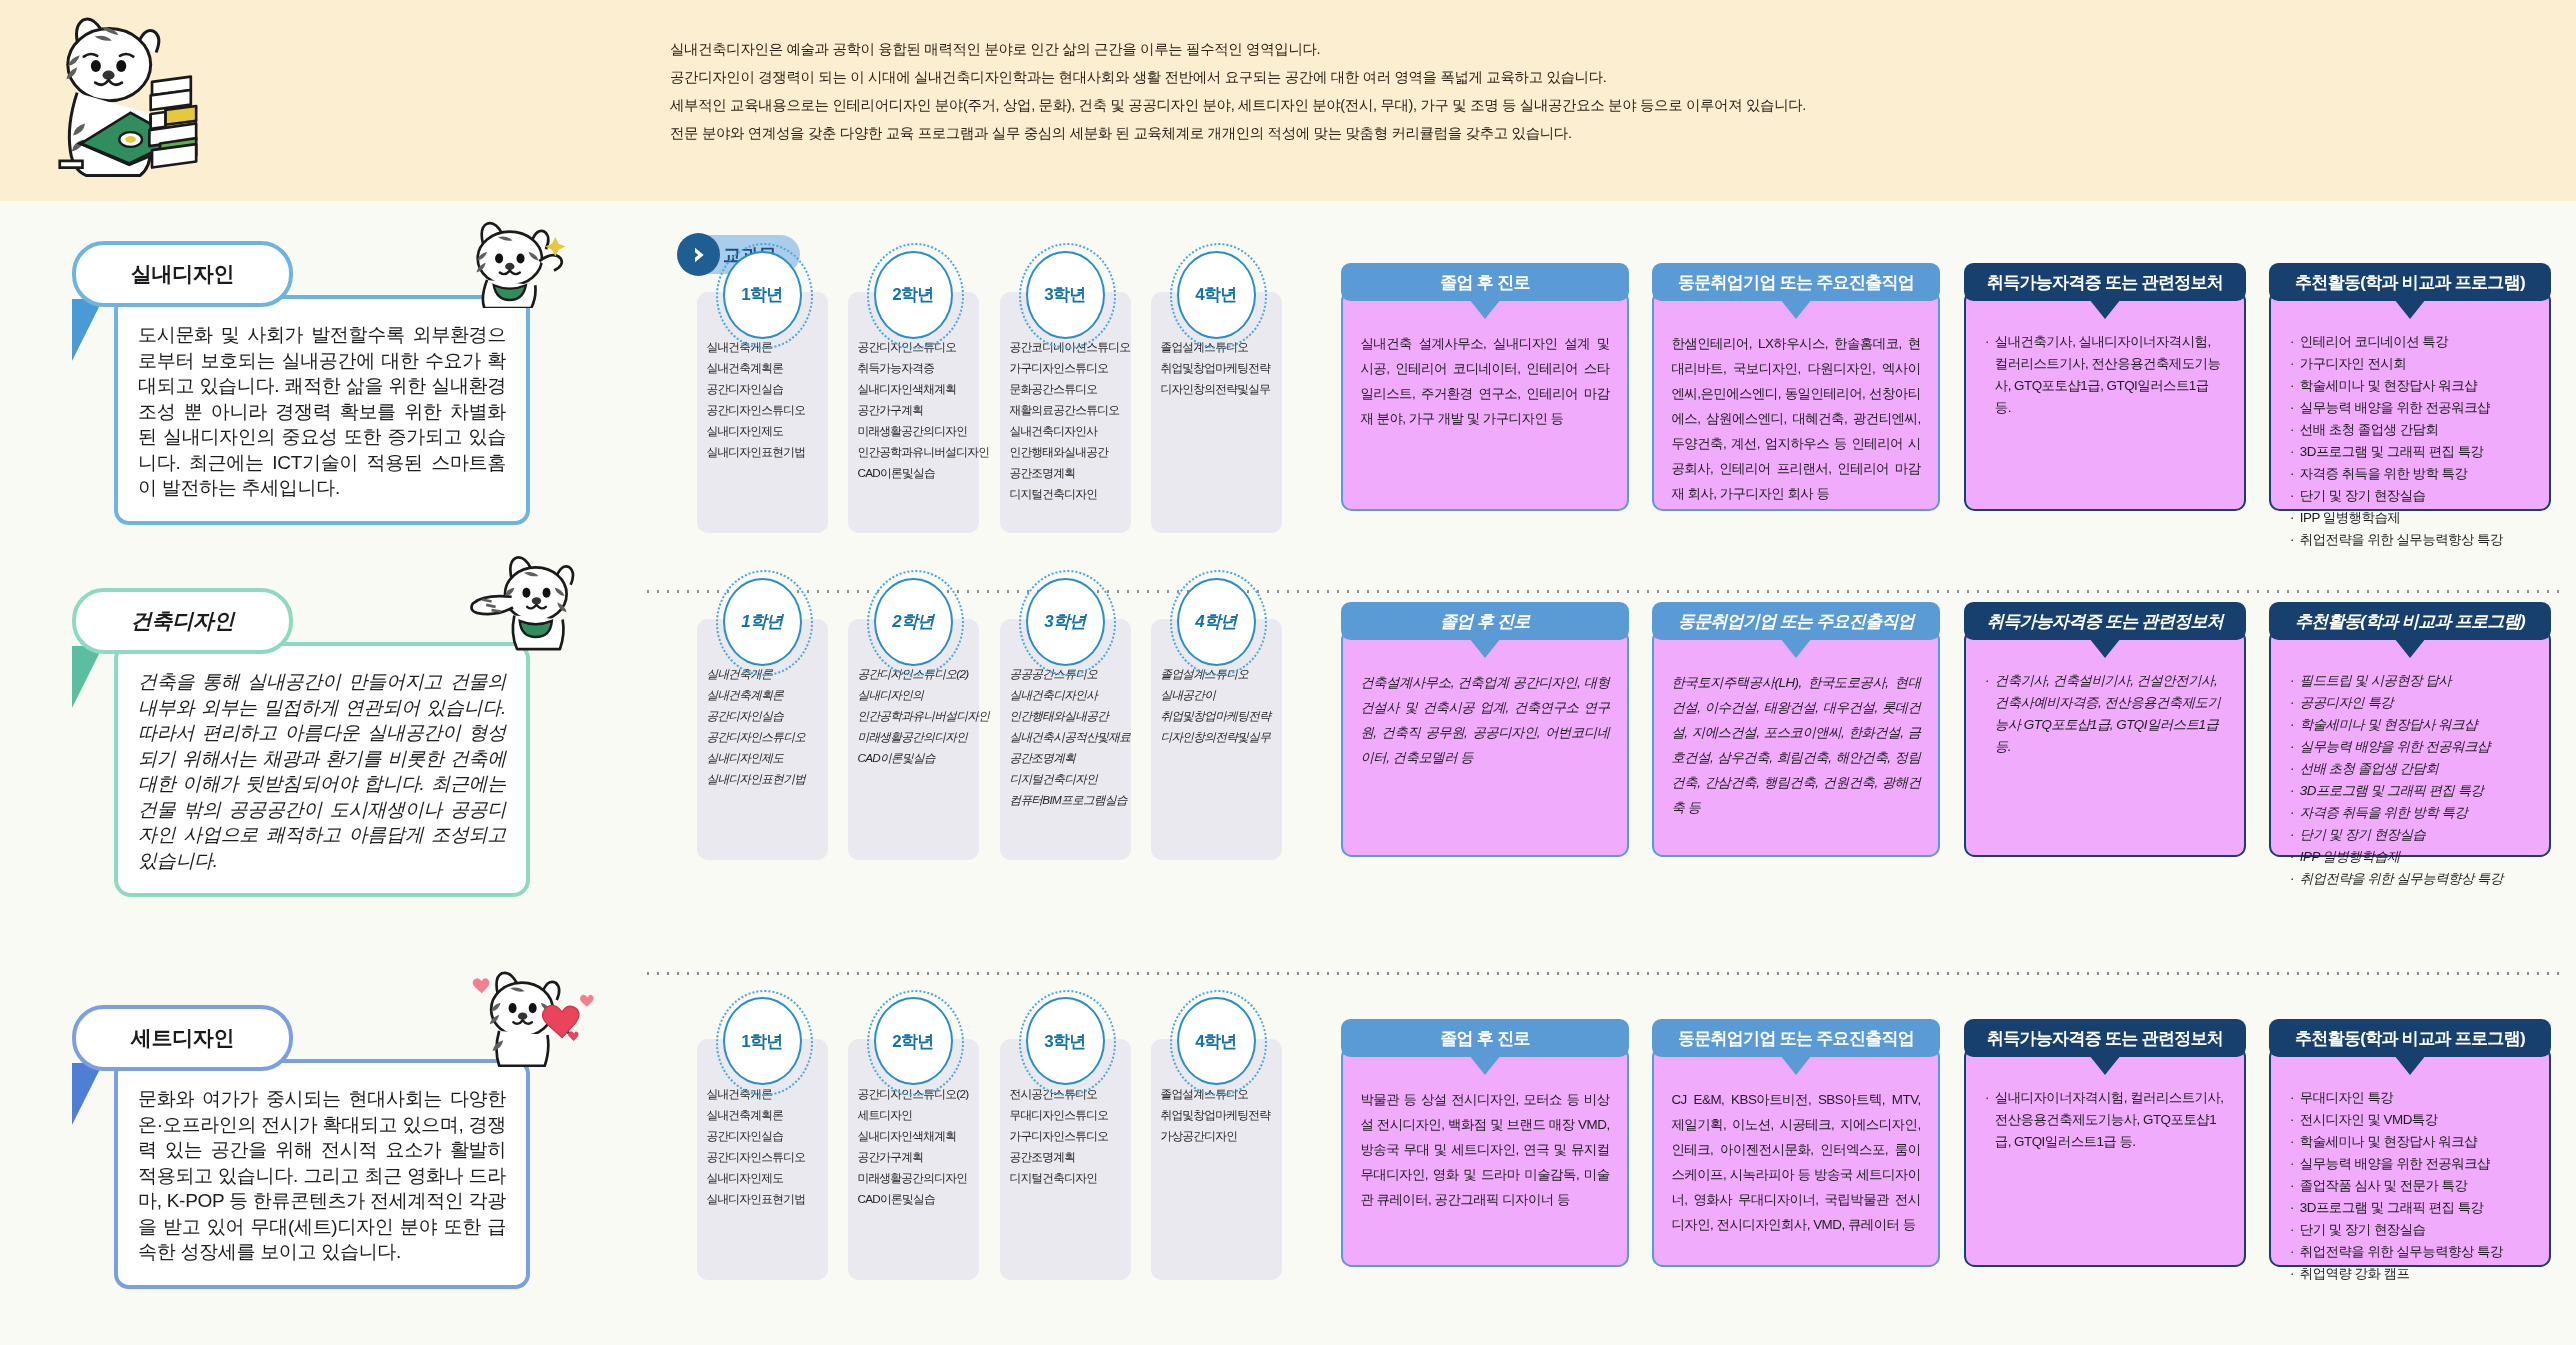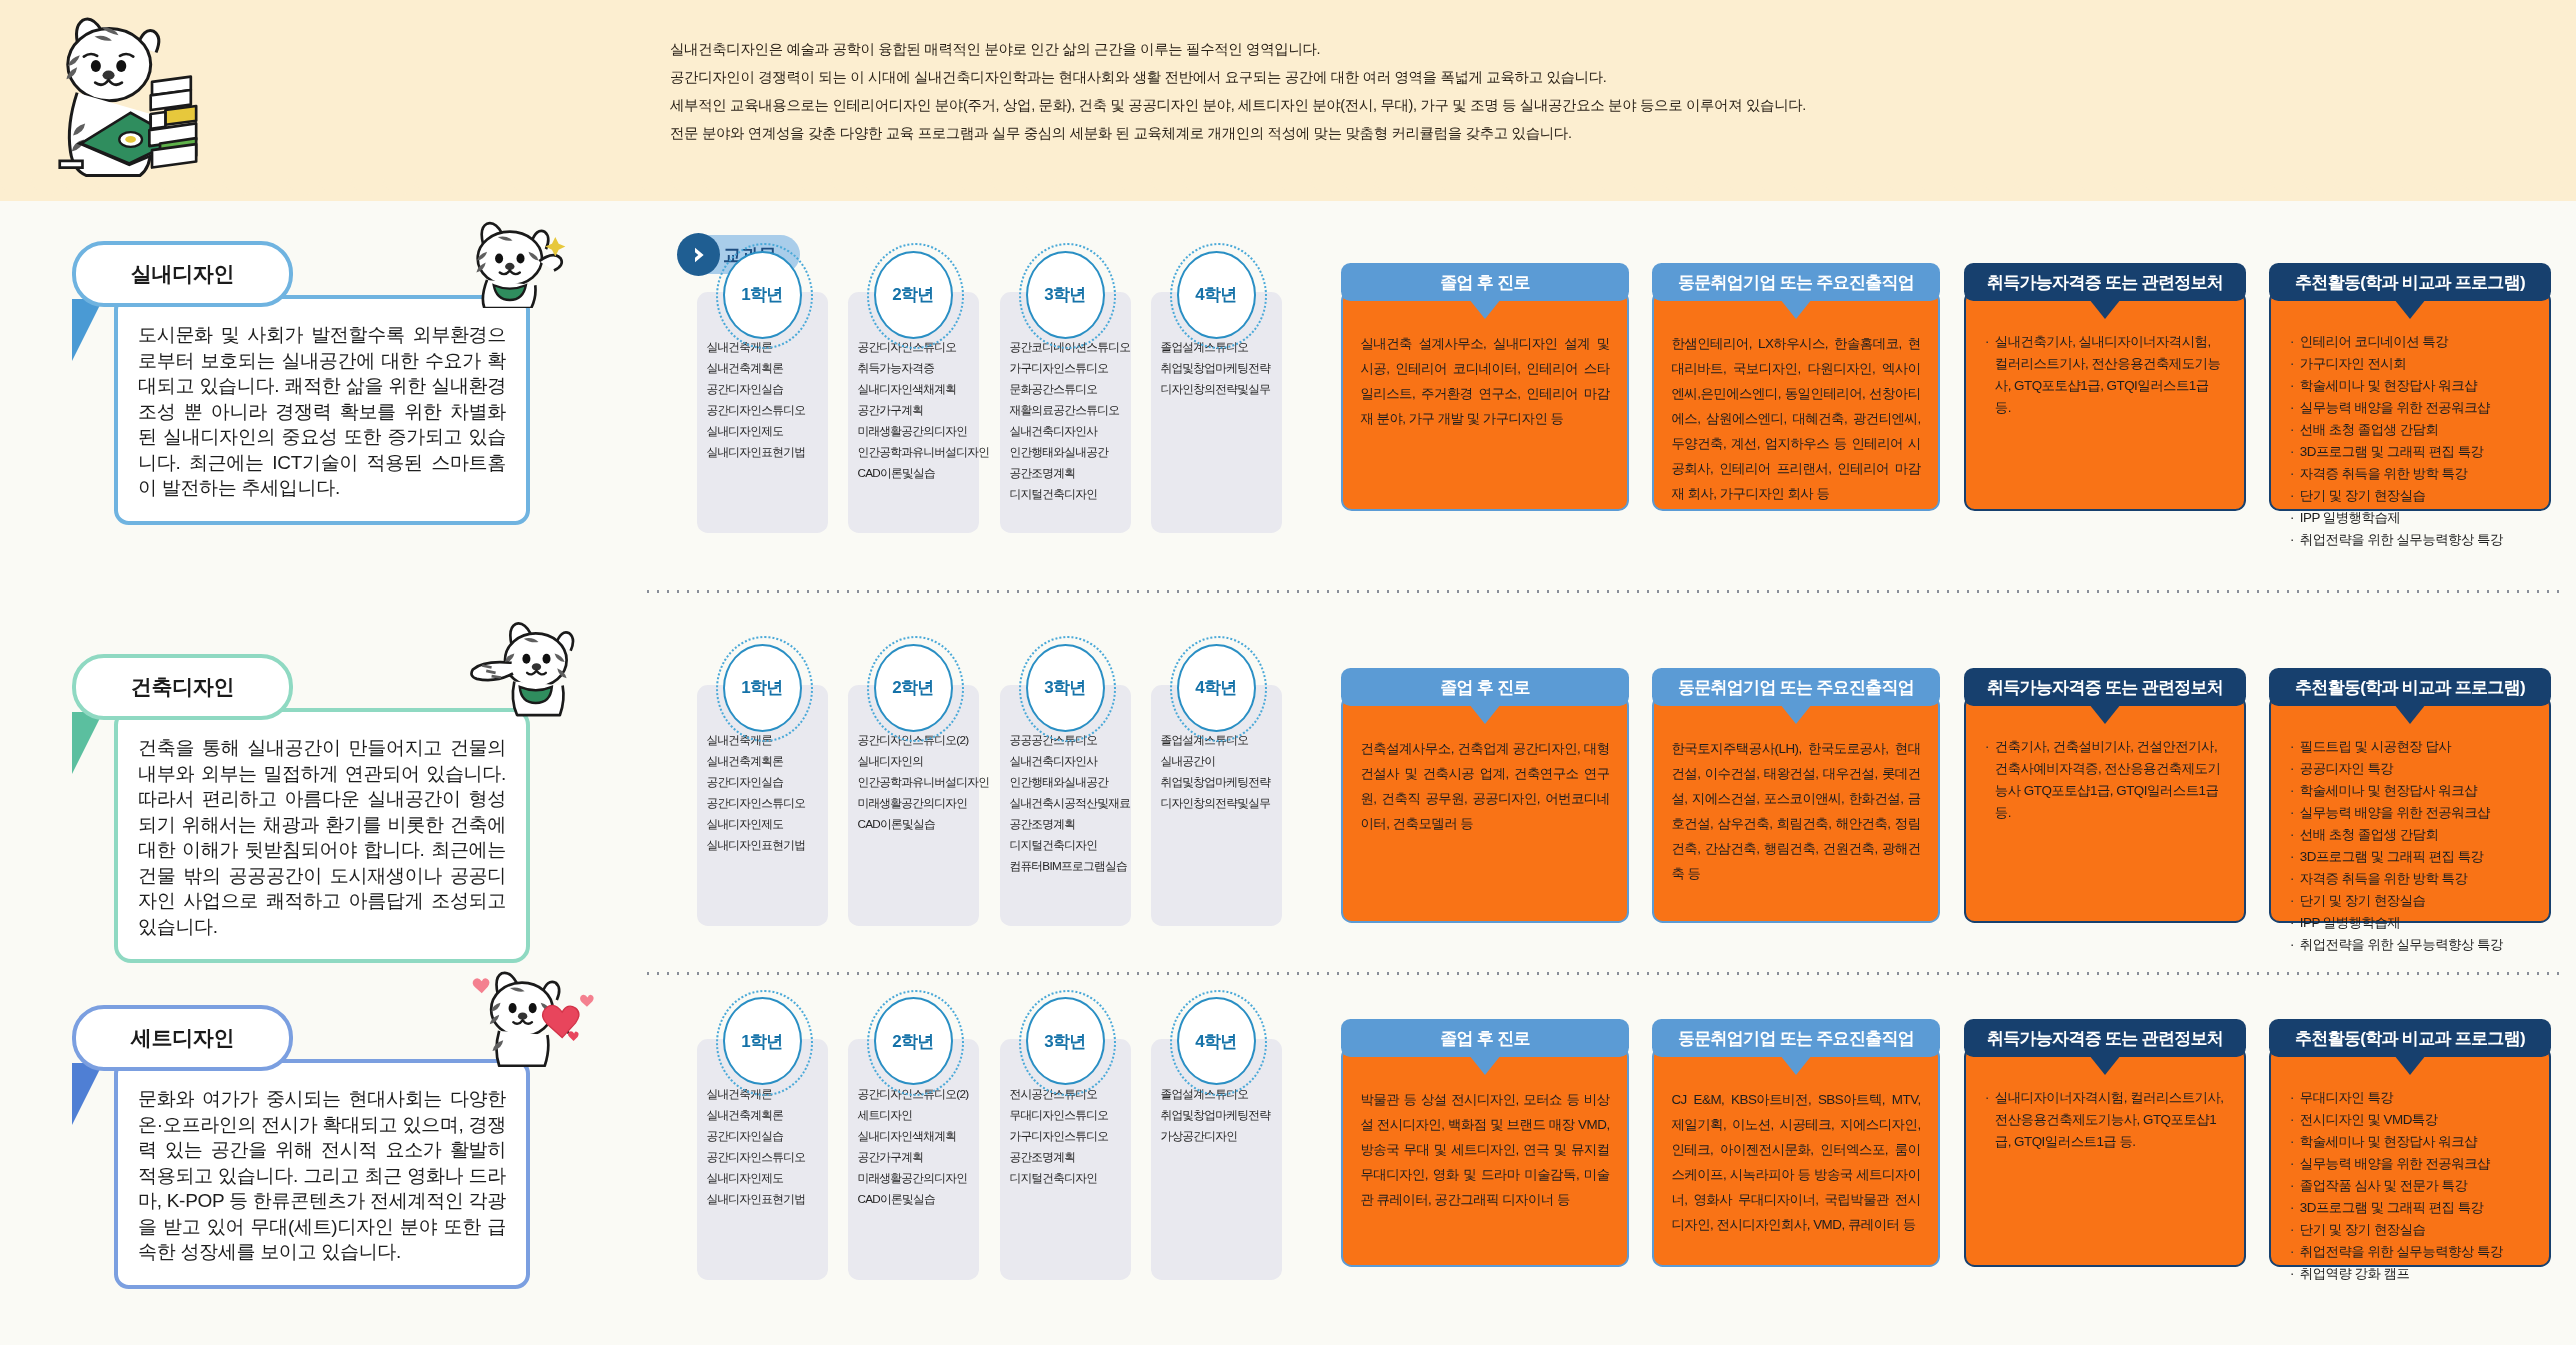--- a/index.html
+++ b/index.html
@@ -35,21 +35,21 @@
     position: absolute; left: 670px; top: 35px; width: 1810px;
   }
   .intro p {
     font-size: 14.4px; line-height: 28px; color: #2a2218; letter-spacing: -0.3px;
     white-space: nowrap;
   }
 
   
   .row { position: absolute; left: 0; width: 2576px; }
   .row-1 { top: 221px; height: 362px; }
-  .row-2 { top: 634px; height: 375px; }
+  .row-2 { top: 568px; height: 375px; font-style: italic; }
   .row-3 { top: 985px; height: 349px; }
 
   .divider {
     position: absolute; left: 643px; width: 1924px; height: 2.7px;
     background-image: radial-gradient(circle, #8a8f99 0 1.3px, rgba(0,0,0,0) 1.5px);
     background-size: 10px 3.4px; background-repeat: repeat-x;
   }
   .div-1 { top: 590px; }
   .div-2 { top: 972px; }
 
@@ -143,21 +143,21 @@
   }
   .panel .pnotch {
     position: absolute; left: 50%; margin-left: -16px; top: 36px; z-index: 2;
     width: 0; height: 0;
     border-left: 16px solid transparent; border-right: 16px solid transparent;
     border-top: 20px solid #5b9bd5;
   }
   .panel .pbody {
     position: relative; z-index: 1; margin-top: -10.7px;
     border: 2.7px solid #5b9bd5; border-radius: 10.7px; border-top-width: 2.7px;
-    background: #f97316; padding: 39px 17.4px 17.4px 17.4px;
+    background: #f0abfc; padding: 39px 17.4px 17.4px 17.4px;
   }
   .panel .pbody p {
     font-size: 13.4px; line-height: 25px; color: #1d1d1d; letter-spacing: -0.5px;
     text-align: justify;
   }
   .panel.navy .phead { background: #17406e; }
   .panel.navy .pnotch { border-top-color: #17406e; }
   .panel.navy .pbody { border-color: #17406e; }
   .panel ul { list-style: none; }
   .panel li {

